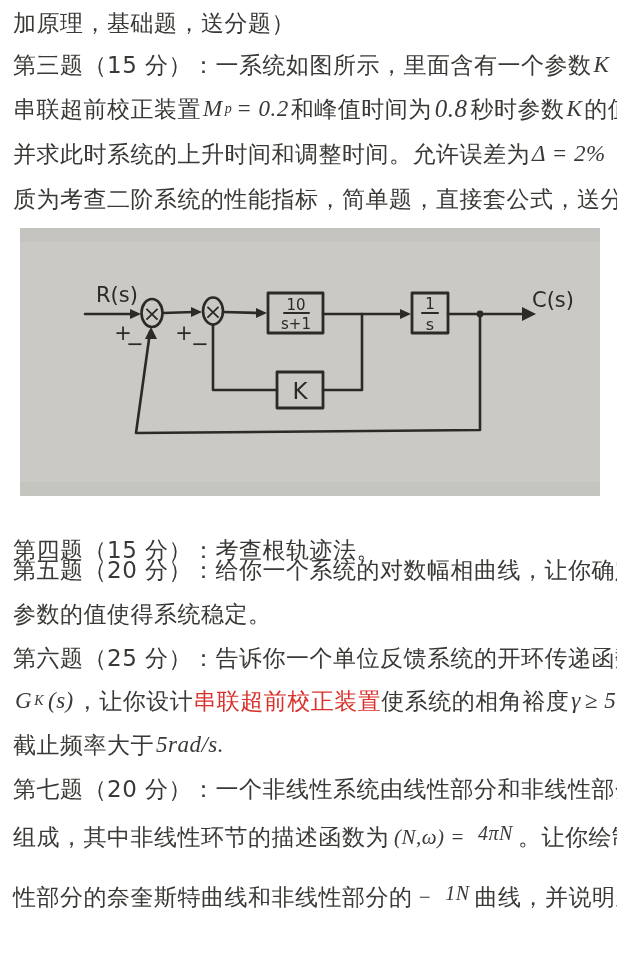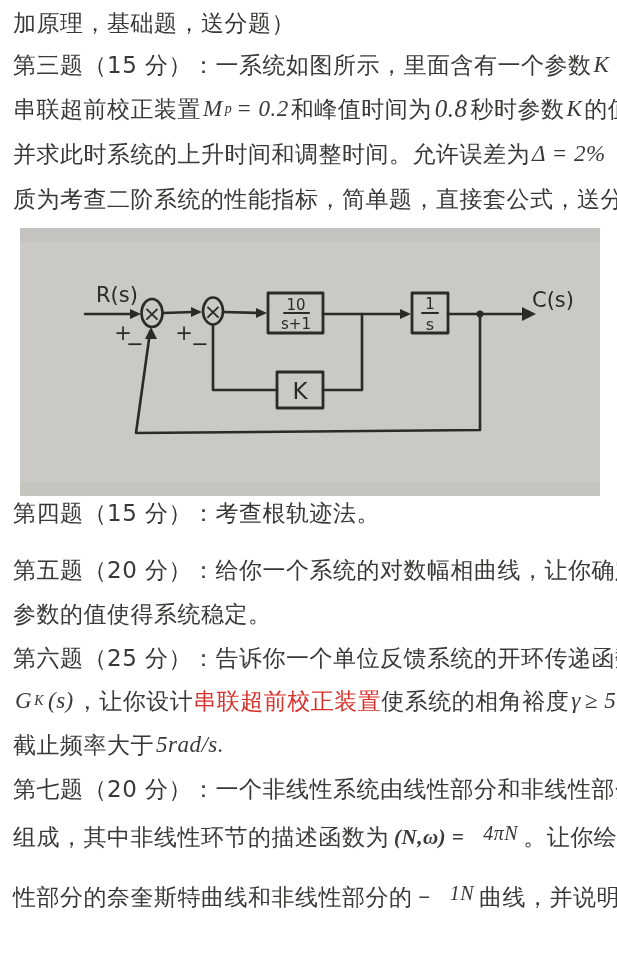--- a/index.html
+++ b/index.html
@@ -22,21 +22,21 @@
     color:#3a3936;
     justify-content:flex-end;
   }
   .hw{font-family:"DejaVu Sans",sans-serif;}
   .math{font-family:"Liberation Serif",serif;font-style:italic;margin:0 2px;}
   .serif{font-family:"Liberation Serif",serif;margin:12px 2px;font-style:italic;}
   .num{font-family:"Liberation Serif",serif;font-size:25px;margin:0 3px;font-style:italic;}
   .red{color:#d8302a;}
   sub.msub{font-family:"Liberation Serif",serif;font-style:italic;font-size:14px;line-height:0;margin-right:2px;}
   .formula{display:inline-flex;align-items:center;margin:0 5px;font-family:"Liberation Serif",serif;}
-  .fpre{font-family:"Liberation Serif",serif;font-style:italic;font-size:21px;margin-right:19px;font-weight:bold;}
+  .fpre{font-family:"Liberation Serif",serif;font-style:italic;font-size:21px;margin-right:13px;}
   .frac{display:inline-flex;flex-direction:row;align-items:center;line-height:1.05;font-size:20px;font-style:italic;transform:translateY(-4px);}
   .frac .fbar{align-self:stretch;border-top:2px solid #3a3936;margin:1px 0 2px 0;}
   .photo{position:absolute;left:20px;top:228px;width:580px;height:312px;}
   svg text{font-family:"DejaVu Sans",sans-serif;fill:#2b2a26;}
 </style>
 </head>
 <body>
 
 <div class="page">
 
@@ -133,21 +133,21 @@
       <text x="276" y="82" font-size="15" text-anchor="middle">10</text>
       <text x="276" y="101" font-size="15" text-anchor="middle">s+1</text>
 
       <text x="410" y="81" font-size="15" text-anchor="middle">1</text>
       <text x="410" y="102" font-size="16" text-anchor="middle">s</text>
 
       <text x="280" y="171" font-size="23" text-anchor="middle">K</text>
     </svg>
   </div>
 
-  <div class="tline" style="top:496px">
+  <div class="tline" style="top:533px">
     <span class="hw">第四题（15 分）：考查根轨迹法。</span>
   </div>
 
   <div class="tline" style="top:553px">
     <span class="hw">第五题（20 分）：给你一个系统的对数幅相曲线，让你确定</span>
   </div>
 
   <div class="tline" style="top:597px">
     <span class="hw">参数的值使得系统稳定。</span>
   </div>

